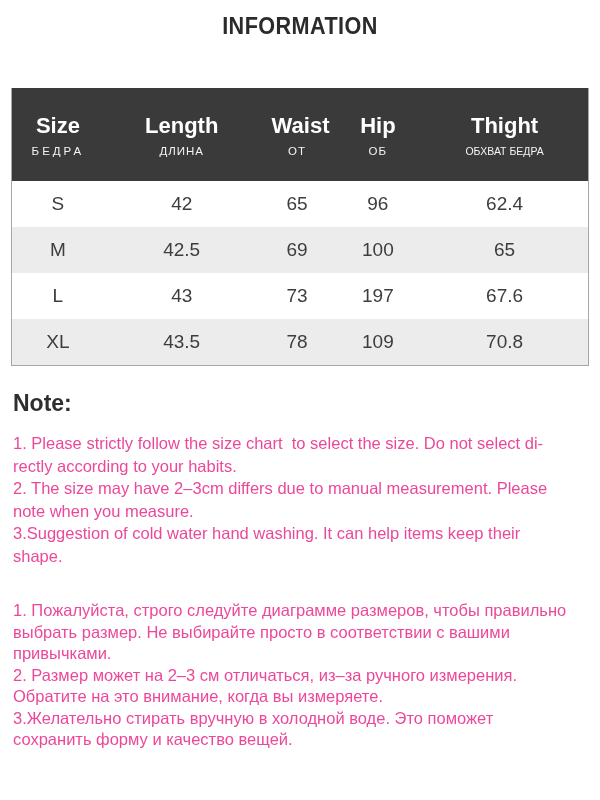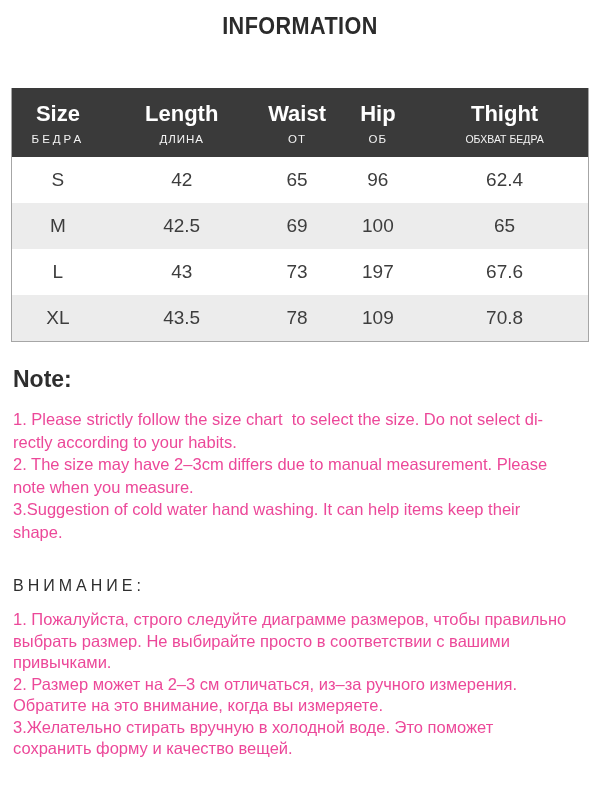--- a/index.html
+++ b/index.html
@@ -31,21 +31,21 @@
     border-collapse: collapse;
     table-layout: fixed;
     border-left: 1px solid #a6a6a6;
     border-right: 1px solid #a6a6a6;
     border-bottom: 1px solid #a6a6a6;
   }
   .size-table thead th {
     background: #3a3a3a;
     color: #ffffff;
     height: 69px;
-    padding: 0;
+    padding: 12px;
     vertical-align: middle;
     font-weight: 400;
   }
   .size-table thead .en {
     font-size: 22px;
     font-weight: 600;
     line-height: 26px;
     margin-top: 3px;
   }
   .size-table thead .ru {
@@ -167,21 +167,20 @@
   <h2 class="note-heading">Note:</h2>
   <p class="note-body">1. Please strictly follow the size chart  to select the size. Do not select di-
 rectly according to your habits.
 2. The size may have 2–3cm differs due to manual measurement. Please
 note when you measure.
 3.Suggestion of cold water hand washing. It can help items keep their
 shape.</p>
 </section>
 
 <section class="note-section russian">
-  <h2 class="attention-heading">ВНИМАНИЕ:</h2>
   <p class="note-body">1. Пожалуйста, строго следуйте диаграмме размеров, чтобы правильно
 выбрать размер. Не выбирайте просто в соответствии с вашими
 привычками.
 2. Размер может на 2–3 см отличаться, из–за ручного измерения.
 Обратите на это внимание, когда вы измеряете.
 3.Желательно стирать вручную в холодной воде. Это поможет
 сохранить форму и качество вещей.</p>
 </section>
 
 </body></html>

